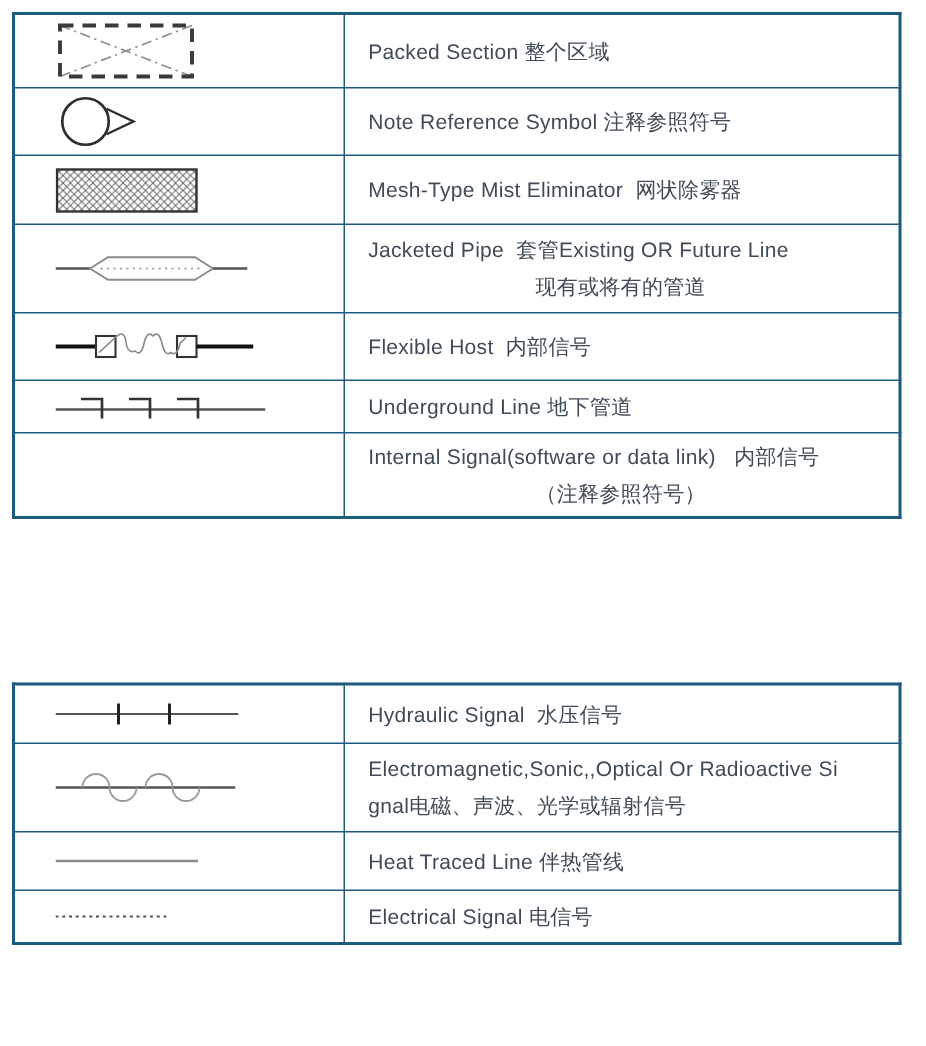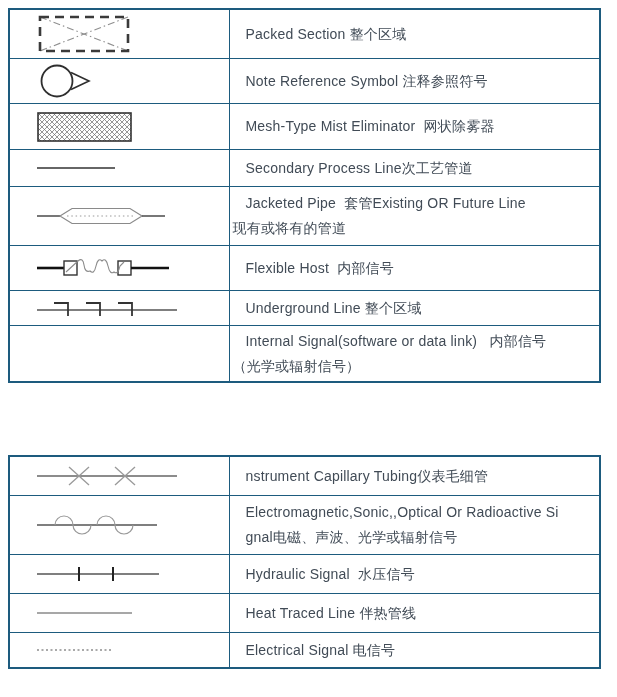--- a/index.html
+++ b/index.html
@@ -13,21 +13,21 @@
     position:absolute; left:8px; width:593px;
     border:2px solid #1d5b7e;
   }
   #t1 { top:8px; }
   #t2 { top:455px; }
   td { border:1.5px solid #1d5b7e; overflow:hidden; }
   td.sym { width:218px; padding-left:27px; vertical-align:middle; }
   td.desc { padding-left:16px; padding-right:4px; vertical-align:middle;
             font-size:14px; letter-spacing:0.2px; }
   td.desc span { display:block; white-space:pre; line-height:25px; }
-  tr.outdent td.desc .l2 { margin-left:-13px; }
+  tr.outdent td.desc .l2 { margin-left:-13px;text-align:center; }
   svg { display:block; }
   .h46{height:46px}.h43{height:43px}.h42{height:42px}.h56{height:56px}
   .h32{height:32px}.h34{height:34px}.h53{height:53px}.h38{height:38px}.h36{height:36px}
 </style>
 </head>
 <body>
 
 <div>
 
   <table class="legend" id="t1">
@@ -73,30 +73,20 @@
           <rect x="1" y="1" width="93" height="28" fill="url(#meshpat)" stroke="#333333" stroke-width="1.6"></rect>
         </svg>
       </td>
       <td class="desc">
         <span class="l1">Mesh-Type Mist Eliminator  网状除雾器</span>
       </td>
     </tr>
 
 
 
-    <tr>
-      <td class="sym h34">
-        <svg width="78" height="6" viewBox="0 0 78 6">
-          <line x1="0" y1="3" x2="78" y2="3" stroke="#333333" stroke-width="1.4"></line>
-        </svg>
-      </td>
-      <td class="desc">
-        <span class="l1">Secondary Process Line次工艺管道</span>
-      </td>
-    </tr>
 
     <tr class="outdent">
       <td class="sym h56">
         <svg width="128" height="24" viewBox="0 0 128 24">
           <line x1="0" y1="12" x2="23" y2="12" stroke="#555555" stroke-width="1.6"></line>
           <path d="M23,12 L35,4.5 L93,4.5 L105,12 L93,19.5 L35,19.5 Z" fill="none" stroke="#8a8a8a" stroke-width="1.2"></path>
           <line x1="30" y1="12" x2="98" y2="12" stroke="#9a9a9a" stroke-width="1" stroke-dasharray="1.5,2.8"></line>
           <line x1="105" y1="12" x2="128" y2="12" stroke="#555555" stroke-width="1.6"></line>
         </svg>
       </td>
@@ -124,86 +114,72 @@
     <tr>
       <td class="sym h32">
         <svg width="140" height="22" viewBox="0 0 140 22">
           <line x1="0" y1="13" x2="140" y2="13" stroke="#555555" stroke-width="1.6"></line>
           <path d="M17,6 L31,6 L31,19" fill="none" stroke="#333333" stroke-width="1.8"></path>
           <path d="M49,6 L63,6 L63,19" fill="none" stroke="#333333" stroke-width="1.8"></path>
           <path d="M81,6 L95,6 L95,19" fill="none" stroke="#333333" stroke-width="1.8"></path>
         </svg>
       </td>
       <td class="desc">
-        <span class="l1">Underground Line 整个区域</span>
+        <span class="l1">Underground Line 地下管道</span>
       </td>
     </tr>
 
     <tr class="outdent">
       <td class="sym h53"></td>
       <td class="desc">
         <span class="l1">Internal Signal(software or data link)   内部信号</span>
-        <span class="l2">（光学或辐射信号）</span>
+        <span class="l2">（注释参照符号）</span>
       </td>
     </tr>
   </tbody>
     </table>
 
   <table class="legend" id="t2">
     <colgroup>
         <col style="width:220px">
         <col>
       </colgroup>
 
     <tbody>
 
+
     <tr>
       <td class="sym h36">
-        <svg width="140" height="22" viewBox="0 0 140 22">
-          <line x1="0" y1="11" x2="140" y2="11" stroke="#666666" stroke-width="1.6"></line>
-          <line x1="32" y1="2" x2="52" y2="20" stroke="#999999" stroke-width="1.3"></line>
-          <line x1="52" y1="2" x2="32" y2="20" stroke="#999999" stroke-width="1.3"></line>
-          <line x1="78" y1="2" x2="98" y2="20" stroke="#999999" stroke-width="1.3"></line>
-          <line x1="98" y1="2" x2="78" y2="20" stroke="#999999" stroke-width="1.3"></line>
-        </svg>
-      </td>
-      <td class="desc">
-        <span class="l1">nstrument Capillary Tubing仪表毛细管</span>
+        <svg width="122" height="18" viewBox="0 0 122 18">
+          <line x1="0" y1="9" x2="122" y2="9" stroke="#555555" stroke-width="1.4"></line>
+          <line x1="42" y1="2" x2="42" y2="16" stroke="#222222" stroke-width="2"></line>
+          <line x1="76" y1="2" x2="76" y2="16" stroke="#222222" stroke-width="2"></line>
+        </svg>
+      </td>
+      <td class="desc">
+        <span class="l1">Hydraulic Signal  水压信号</span>
       </td>
     </tr>
 
     <tr>
       <td class="sym h56">
         <svg width="120" height="26" viewBox="0 0 120 26">
           <line x1="0" y1="13" x2="120" y2="13" stroke="#555555" stroke-width="1.6"></line>
           <path d="M18,13 a9,9 0 0 1 18,0 a9,9 0 0 0 18,0" fill="none" stroke="#999999" stroke-width="1.2"></path>
           <path d="M60,13 a9,9 0 0 1 18,0 a9,9 0 0 0 18,0" fill="none" stroke="#999999" stroke-width="1.2"></path>
         </svg>
       </td>
       <td class="desc">
         <span class="l1">Electromagnetic,Sonic,,Optical Or Radioactive Si</span>
         <span class="l2">gnal电磁、声波、光学或辐射信号</span>
       </td>
     </tr>
 
     <tr>
       <td class="sym h36">
-        <svg width="122" height="18" viewBox="0 0 122 18">
-          <line x1="0" y1="9" x2="122" y2="9" stroke="#555555" stroke-width="1.4"></line>
-          <line x1="42" y1="2" x2="42" y2="16" stroke="#222222" stroke-width="2"></line>
-          <line x1="76" y1="2" x2="76" y2="16" stroke="#222222" stroke-width="2"></line>
-        </svg>
-      </td>
-      <td class="desc">
-        <span class="l1">Hydraulic Signal  水压信号</span>
-      </td>
-    </tr>
-
-    <tr>
-      <td class="sym h36">
         <svg width="95" height="6" viewBox="0 0 95 6">
           <line x1="0" y1="3" x2="95" y2="3" stroke="#8a8a8a" stroke-width="1.6"></line>
         </svg>
       </td>
       <td class="desc">
         <span class="l1">Heat Traced Line 伴热管线</span>
       </td>
     </tr>
 
     <tr>

